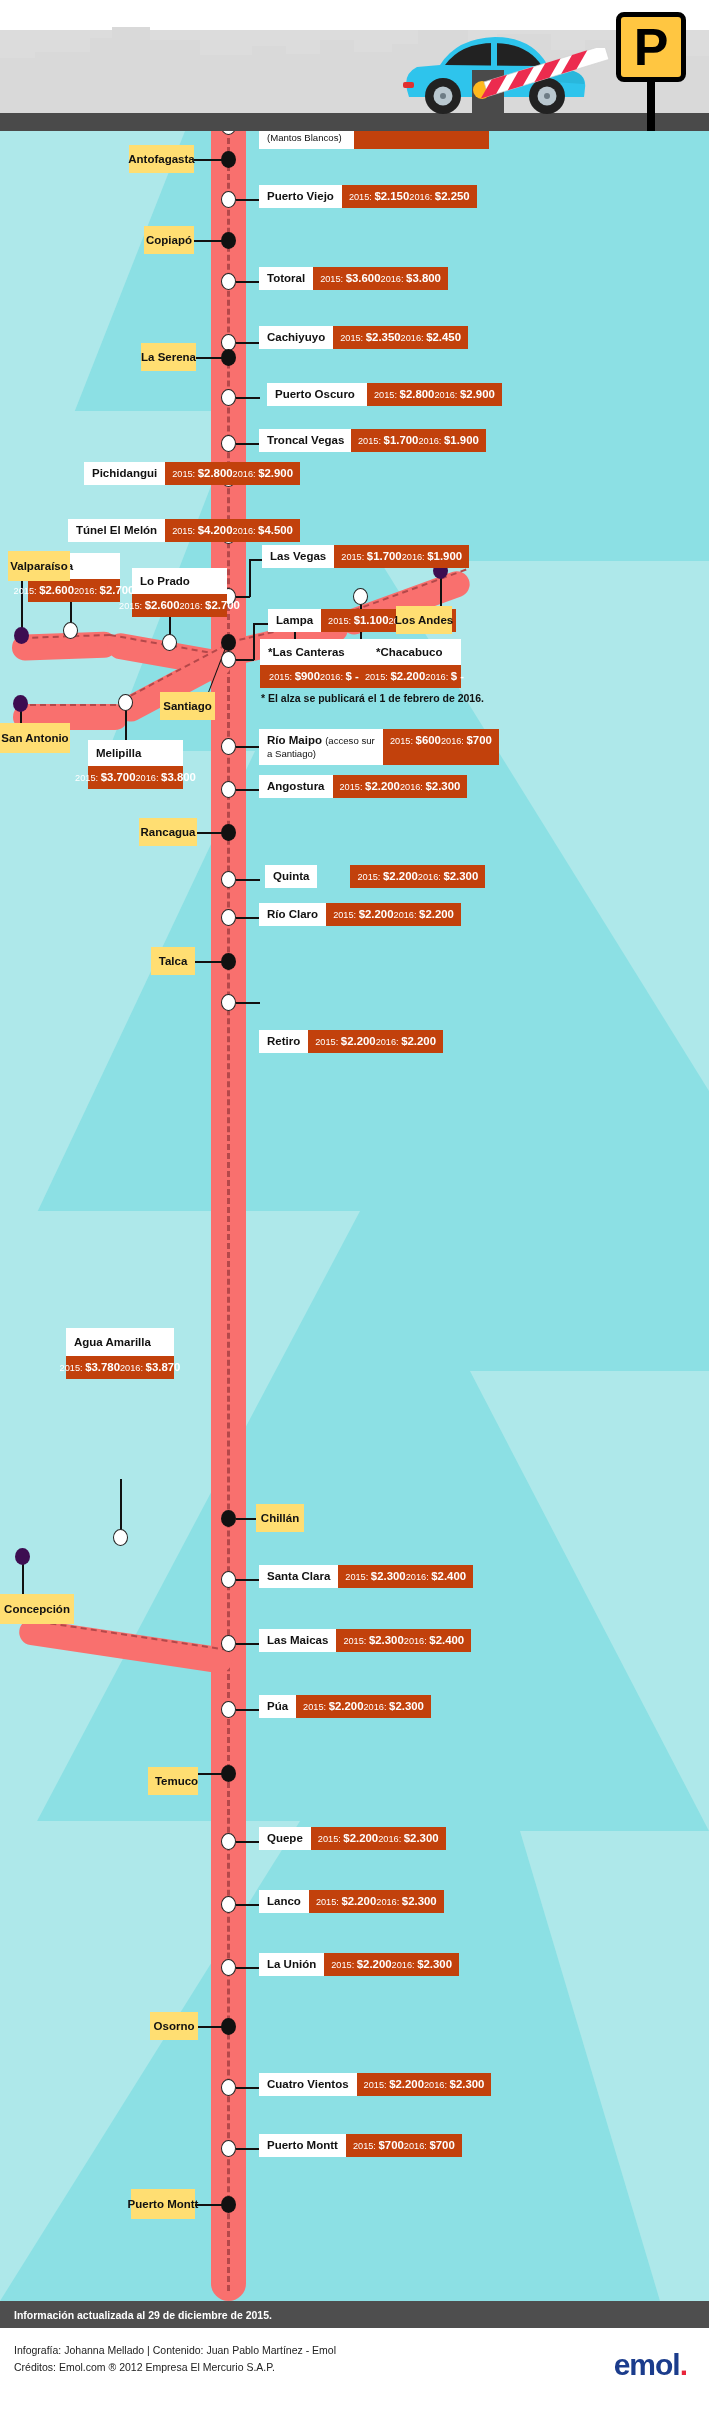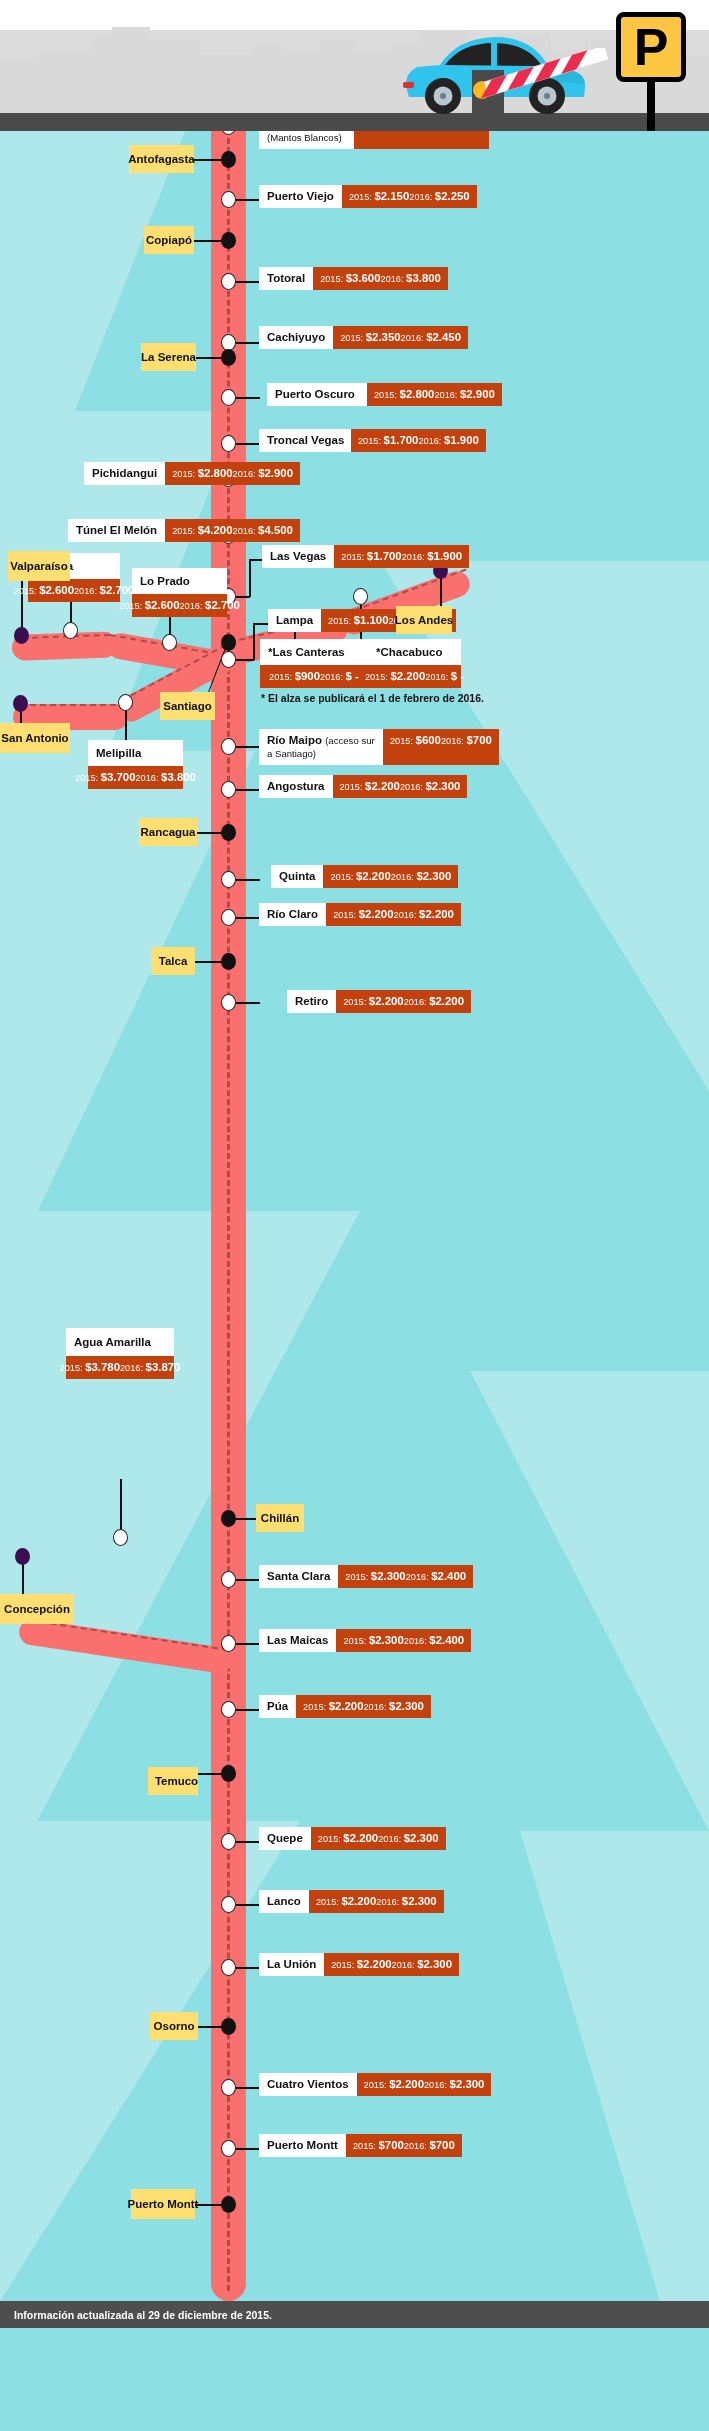--- a/index.html
+++ b/index.html
@@ -546,41 +546,41 @@
     <div class="toll-box" style="left:259px; top:644px;">
       <div class="tb-name">
           <span>Angostura</span>
         </div>
       <div class="tb-price">
         <div><span>2015:</span> <b>$2.200</b></div>
         <div><span>2016:</span> <b>$2.300</b></div>
       </div>
     </div>
 
-    <div class="toll-box" style="left:271px; top:734px;">
+    <div class="toll-box" style="left:265px; top:734px;gap:33px;">
       <div class="tb-name">
           <span>Quinta</span>
         </div>
       <div class="tb-price">
         <div><span>2015:</span> <b>$2.200</b></div>
         <div><span>2016:</span> <b>$2.300</b></div>
       </div>
     </div>
 
     <div class="toll-box" style="left:259px; top:772px;">
       <div class="tb-name">
           <span>Río Claro</span>
         </div>
       <div class="tb-price">
         <div><span>2015:</span> <b>$2.200</b></div>
         <div><span>2016:</span> <b>$2.200</b></div>
       </div>
     </div>
 
-    <div class="toll-box" style="left:259px; top:859px;margin-left:28px;">
+    <div class="toll-box" style="left:259px; top:899px;">
       <div class="tb-name">
           <span>Retiro</span>
         </div>
       <div class="tb-price">
         <div><span>2015:</span> <b>$2.200</b></div>
         <div><span>2016:</span> <b>$2.200</b></div>
       </div>
     </div>
 
     <div class="toll-box stacked" style="left:66px; top:1197px; width:108px;">
@@ -672,14 +672,23 @@
         <div><span>2016:</span> <b>$700</b></div>
       </div>
     </div>
 
   </div>
 
   <div id="footer-bar">
     <span>Información actualizada al 29 de diciembre de 2015.</span>
   </div>
 
+  <div id="credits">
+    <div class="txt">
+      <div>Infografía: Johanna Mellado | Contenido: Juan Pablo Martínez - Emol</div>
+      <div>Créditos: Emol.com  ®  2012 Empresa El Mercurio S.A.P.</div>
+    </div>
+    <div id="emol">
+      <span>emol</span><span class="dot">.</span>
+    </div>
+  </div>
 
 </div>
 
 </body></html>

